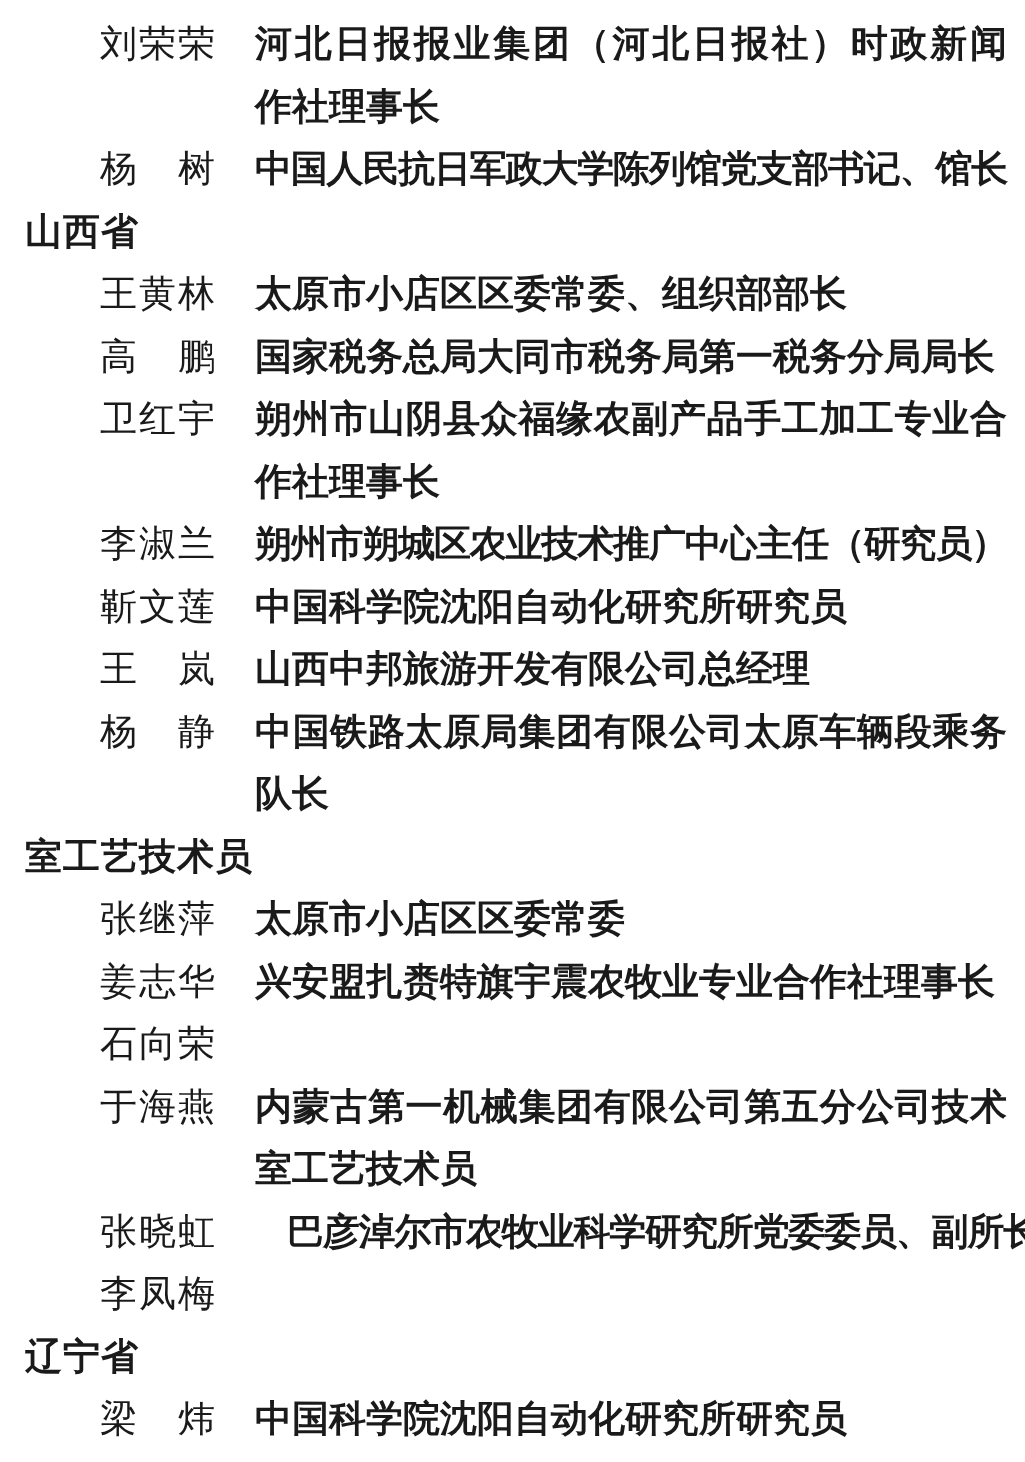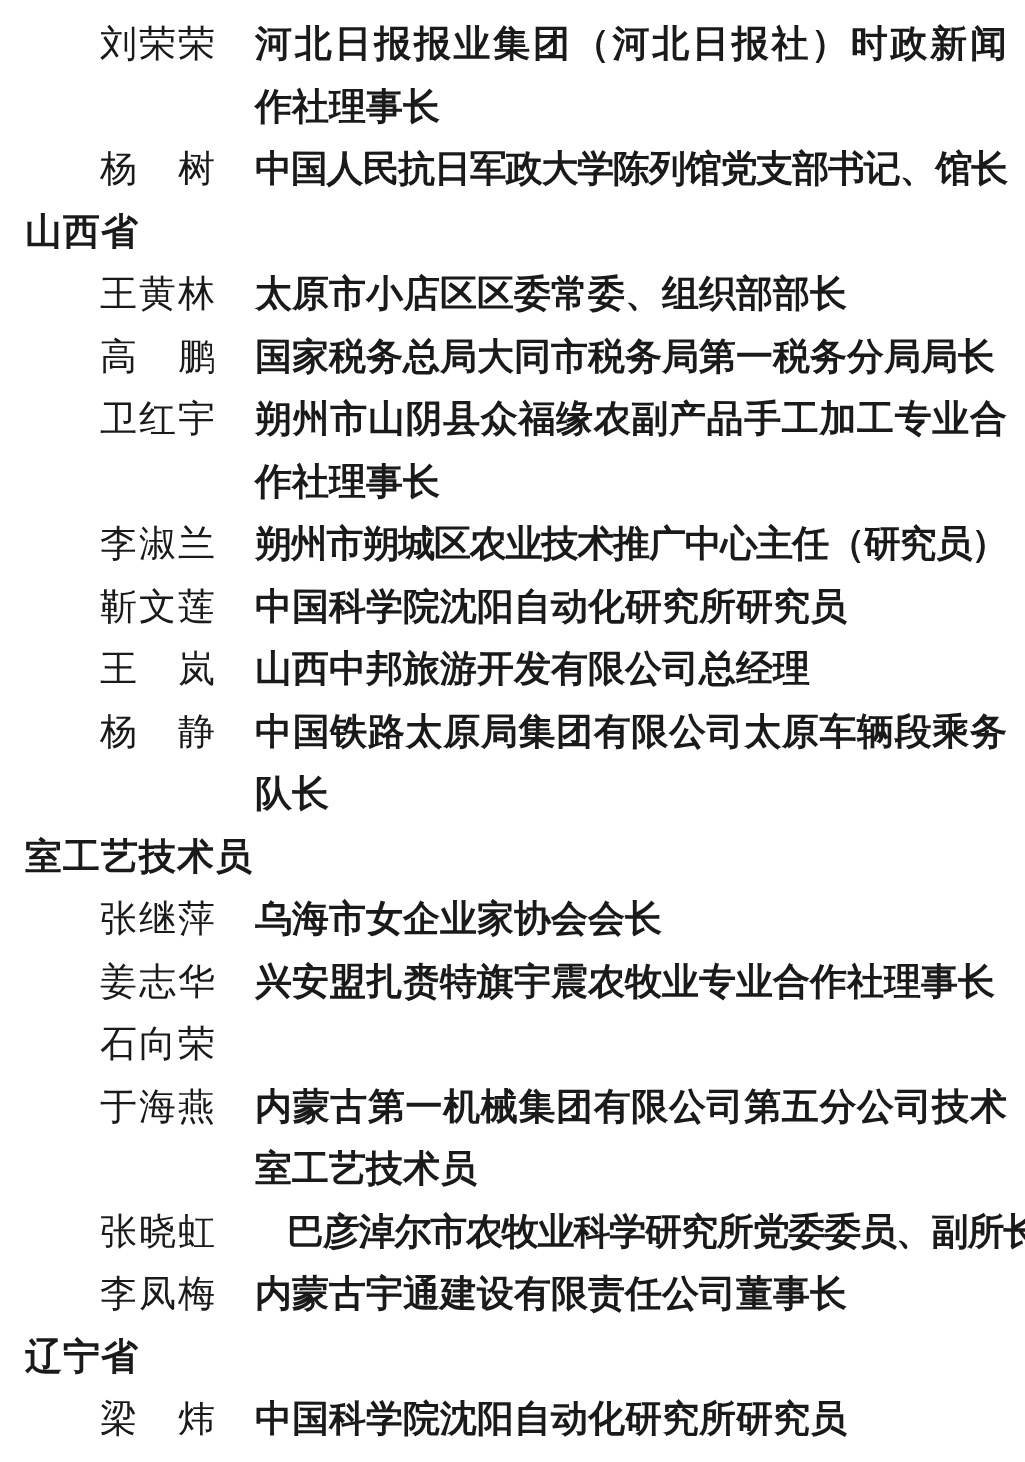--- a/index.html
+++ b/index.html
@@ -155,21 +155,21 @@
       </div>
     </div>
     <div class="header-row">室工艺技术员</div>
     <div class="entry">
       <div class="name">
         <span class="ch">张</span>
         <span class="ch">继</span>
         <span class="ch">萍</span>
       </div>
       <div class="title">
-        <div class="tline">乌海市女企业家协会会长</div>
+        <div class="tline">太原市小店区区委常委</div>
       </div>
     </div>
     <div class="entry">
       <div class="name">
         <span class="ch">姜</span>
         <span class="ch">志</span>
         <span class="ch">华</span>
       </div>
       <div class="title">
         <div class="tline">兴安盟扎赉特旗宇震农牧业专业合作社理事长</div>
@@ -202,23 +202,20 @@
       <div class="title">
         <div class="tline" style="letter-spacing: -1.19px; margin-left: 32px;">巴彦淖尔市农牧业科学研究所党委委员、副所长</div>
       </div>
     </div>
     <div class="entry">
       <div class="name">
         <span class="ch">李</span>
         <span class="ch">凤</span>
         <span class="ch">梅</span>
       </div>
-      <div class="title">
-        <div class="tline">内蒙古宇通建设有限责任公司董事长</div>
-      </div>
     </div>
     <div class="header-row">辽宁省</div>
     <div class="entry">
       <div class="name">
         <span class="ch">梁</span>
         <span class="ch">炜</span>
       </div>
       <div class="title">
         <div class="tline">中国科学院沈阳自动化研究所研究员</div>
       </div>

